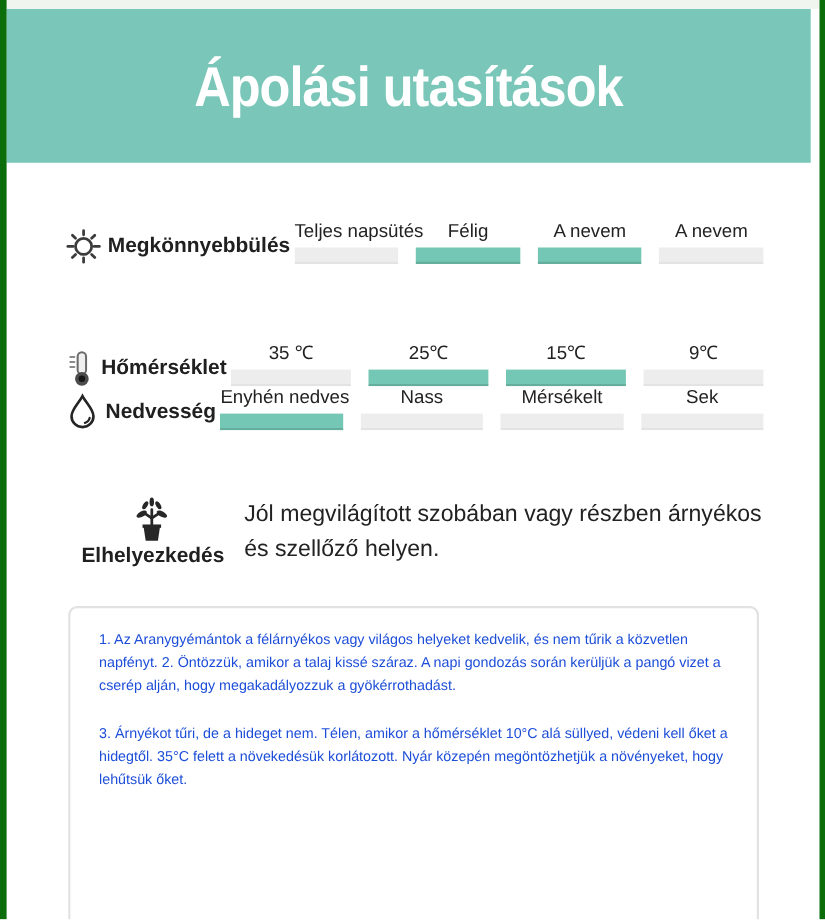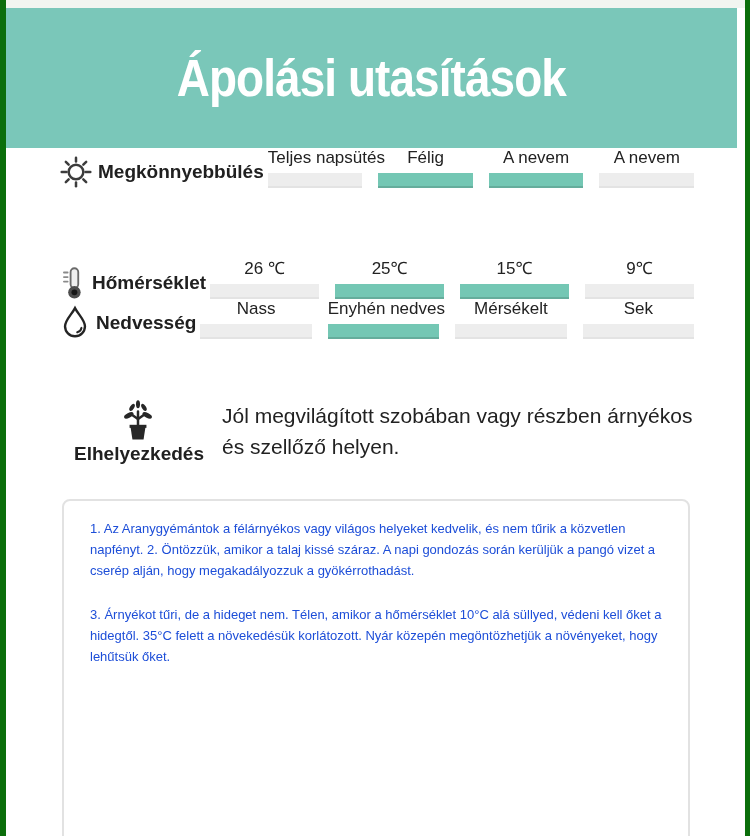--- a/index.html
+++ b/index.html
@@ -15,21 +15,21 @@
     position:absolute;top:8px;left:6px;right:13px;height:140px;background:#7ac7b9;
     display:flex;align-items:center;justify-content:center;z-index:1;
   }
   .banner .title{
     color:#ffffff;font-size:51px;font-weight:bold;letter-spacing:-1px;
     transform:scaleX(0.9);white-space:nowrap;
   }
   .content{position:absolute;top:148px;left:6px;right:5px;bottom:0;padding-left:50px;}
 
   .care-row{display:flex;align-items:flex-end;padding-right:51px;}
-  .care-row.row-light{}
+  .care-row.row-light{margin-top:52px;}
   .care-row.row-temperature{margin-top:68px;}
   .care-row.row-moisture{}
   .row-head{display:flex;align-items:center;min-width:136px;padding-right:4px;margin-bottom:-4px;}
   .row-head .icon{display:inline-flex;margin-right:2px;}
   .row-label{font-size:19px;font-weight:bold;white-space:nowrap;color:#202020;}
   .options{flex:1;display:flex;gap:16px;}
   .option{flex:1;display:flex;flex-direction:column;min-width:0;}
   .option-label{text-align:center;font-size:17px;color:#222;margin-bottom:5px;white-space:nowrap;}
   .option-bar{height:13px;background:#ededed;border-bottom:2px solid rgba(0,0,0,0.04);}
   .option-bar.active{background:#74c7b4;border-bottom-color:rgba(0,0,0,0.13);}
@@ -111,21 +111,21 @@
             </g>
             <rect x="10.3" y="2.6" width="5.4" height="14" rx="2.7" fill="#efefef" stroke="#6a6a6a" stroke-width="1.3"></rect>
             <circle cx="13" cy="19.6" r="4.4" fill="#4c4c4c"></circle>
             <circle cx="13" cy="19.6" r="2.1" fill="#161616"></circle>
           </svg>
         </span>
         <span class="row-label">Hőmérséklet</span>
       </div>
       <div class="options">
         <div class="option">
-          <div class="option-label">26 ℃</div>
+          <div class="option-label">35 ℃</div>
           <div class="option-bar"></div>
         </div>
         <div class="option">
           <div class="option-label">25℃</div>
           <div class="option-bar active"></div>
         </div>
         <div class="option">
           <div class="option-label">15℃</div>
           <div class="option-bar active"></div>
         </div>
@@ -141,26 +141,26 @@
         <span class="icon">
           <svg width="38" height="40" viewBox="0 0 24 24">
             <path d="M12 2.6C9.9 6.6 5.7 10.3 5.7 14.1a6.3 6.3 0 0 0 12.6 0C18.3 10.3 14.1 6.6 12 2.6Z" fill="none" stroke="#242424" stroke-width="1.5"></path>
             <path d="M13.4 17.9a3.6 3.6 0 0 0 2.7-2.8" fill="none" stroke="#242424" stroke-width="1.3" stroke-linecap="round"></path>
           </svg>
         </span>
         <span class="row-label">Nedvesség</span>
       </div>
       <div class="options">
         <div class="option">
+          <div class="option-label">Enyhén nedves</div>
+          <div class="option-bar active"></div>
+        </div>
+        <div class="option">
           <div class="option-label">Nass</div>
           <div class="option-bar"></div>
-        </div>
-        <div class="option">
-          <div class="option-label">Enyhén nedves</div>
-          <div class="option-bar active"></div>
         </div>
         <div class="option">
           <div class="option-label">Mérsékelt</div>
           <div class="option-bar"></div>
         </div>
         <div class="option">
           <div class="option-label">Sek</div>
           <div class="option-bar"></div>
         </div>
       </div>

